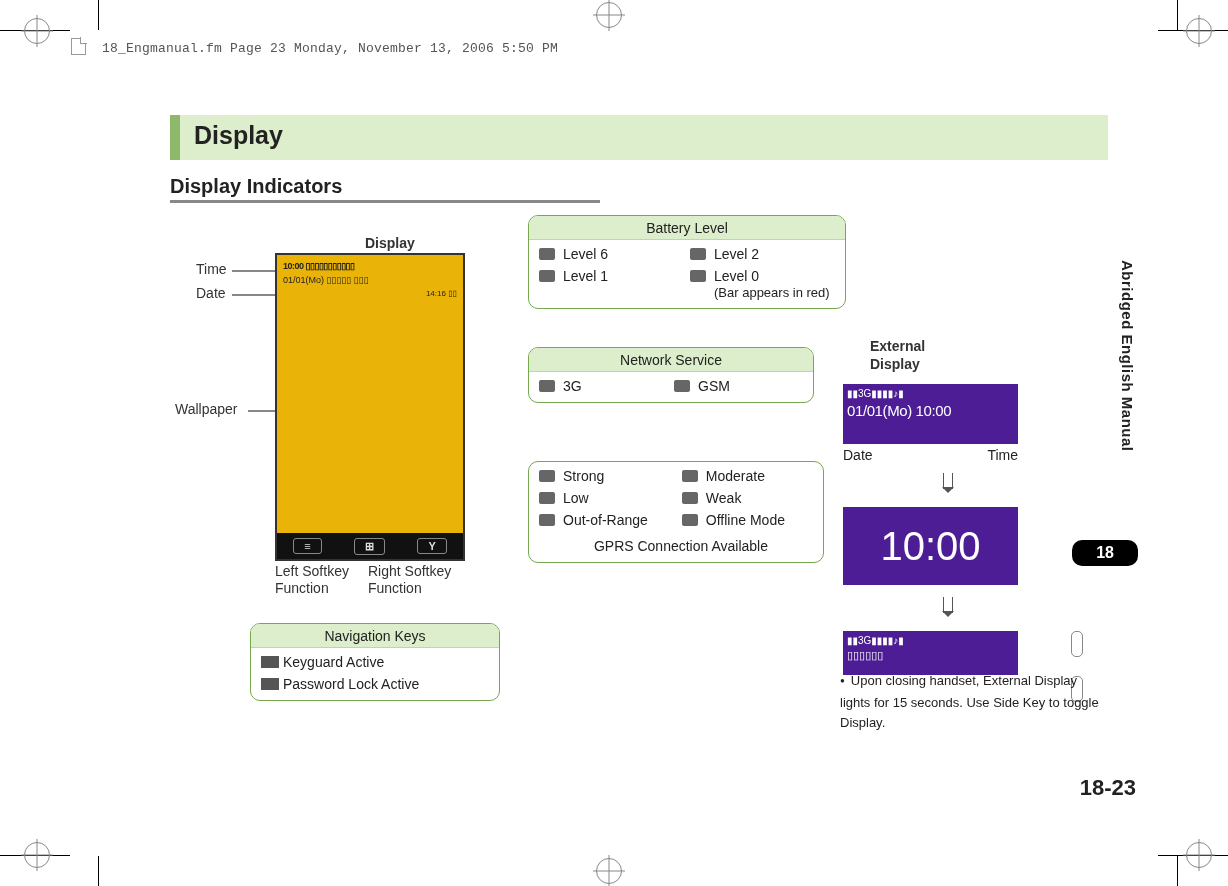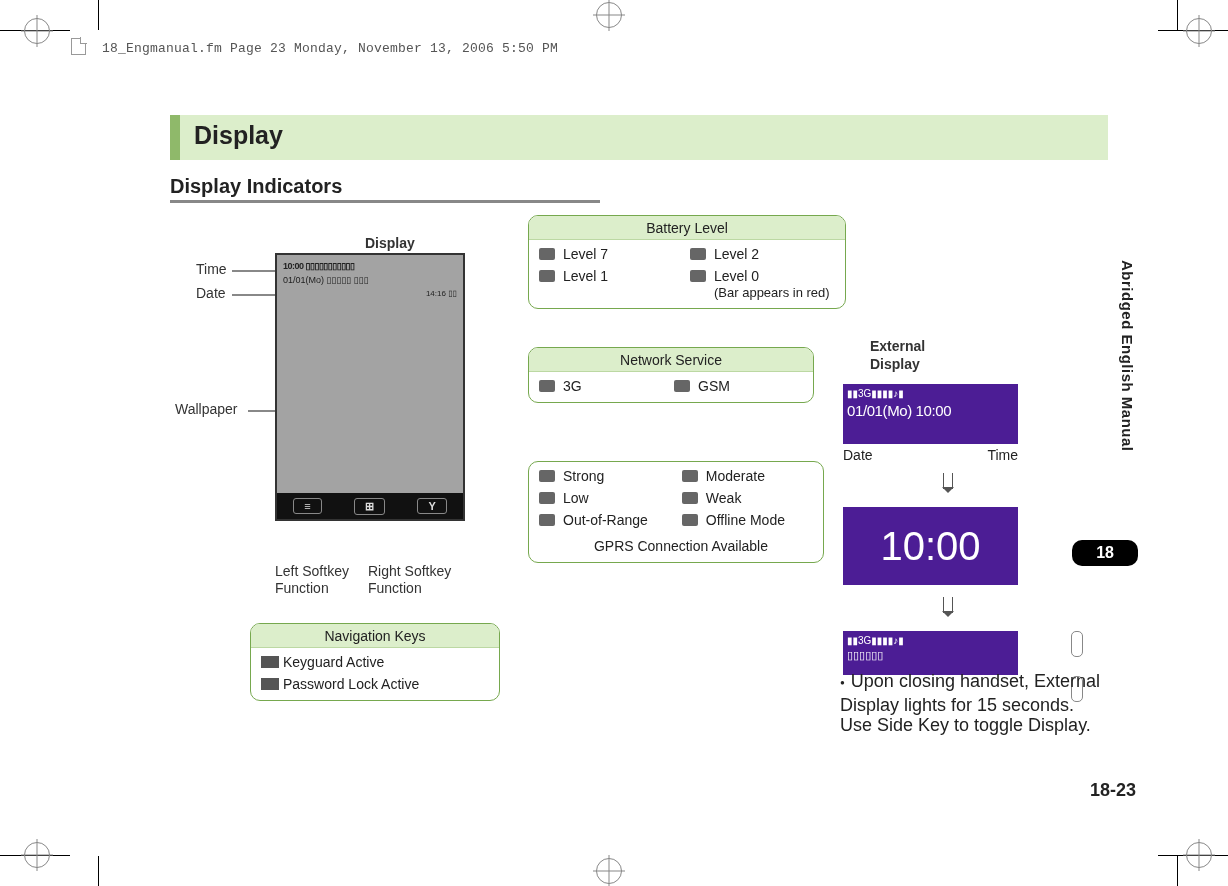--- a/index.html
+++ b/index.html
@@ -33,22 +33,22 @@
   .title-text { background:#dceecb; flex:1; font-size:25px; font-weight:600; padding:6px 14px; color:#222;}
   .subhead { font-size:20px; font-weight:600; margin:15px 0 2px; }
   .rule { height:3px; background:#888; width:430px; margin-bottom:18px;}
 
   .diagram { position:relative; height:560px; }
 
   .callout-label { position:absolute; font-size:14px; color:#333; }
   .small-bold { font-weight:600; }
 
   .mock-display {
-    position:absolute; left:105px; top:32px; width:190px; height:268px;
-    background:#a3a3a3; border:2px solid #333; box-sizing:border-box;
+    position:absolute; left:105px; top:32px; width:190px; height:308px;
+    background:#eab308; border:2px solid #333; box-sizing:border-box;
   }
   .mock-display .status-rows { padding:4px 6px; font-size:9px; line-height:14px;}
   .status-rows .row1 { font-weight:bold; letter-spacing:-0.5px;}
   .status-rows .tinyicons { display:inline-block; }
   .softkey-bar { position:absolute; bottom:0; left:0; right:0; height:26px; background:#111; display:flex; justify-content:space-around; align-items:center;}
   .softkey-bar span { color:#ddd; font-size:11px; font-weight:bold; border:1px solid #888; padding:1px 10px; border-radius:3px;}
 
   .info-box {
     position:absolute; border:1px solid #76a84e; border-radius:10px; background:#fff;
     box-sizing:border-box; overflow:hidden;
@@ -76,26 +76,26 @@
   .ext-screen { width:175px; height:60px; background:#4c1d95; color:#fff; font-size:10px; padding:4px; box-sizing:border-box; position:relative;}
   .ext-screen.big { height:78px; font-size:40px; font-weight:300; display:flex; align-items:center; justify-content:center; font-family: "Arial Narrow", Arial, sans-serif;}
   .ext-screen.thin { height:44px; }
   .ext-stack { display:flex; flex-direction:column; gap:26px; }
   .ext-arrow { width:12px; height:26px; align-self:center; position:relative;}
   .ext-arrow::before{content:"";position:absolute;left:50%;top:0;width:8px;height:16px;border-left:1px solid #555;border-right:1px solid #555;transform:translateX(-50%);}
   .ext-arrow::after{content:"";position:absolute;left:50%;bottom:0;border:6px solid transparent;border-top-color:#555;transform:translateX(-50%);}
   .pill { position:absolute; width:10px; height:24px; border:1px solid #888; border-radius:5px; }
   .ext-date-time-labels { display:flex; justify-content:space-between; width:175px; font-size:14px; margin-top:3px;}
 
-  .note-block { position:absolute; left:670px; top:450px; font-size:18px; width:260px; line-height:20px;}
+  .note-block { position:absolute; left:670px; top:450px; font-size:13px; width:260px; line-height:20px;}
   .note-block::before { content:"●"; font-size:8px; position:relative; top:-2px; margin-right:6px;}
 
   .side-tab { position:absolute; right:92px; top:260px; writing-mode:vertical-rl; font-size:15px; font-weight:600; letter-spacing:.5px;}
   .side-num { position:absolute; right:90px; top:540px; background:#000; color:#fff; font-size:16px; font-weight:600; padding:4px 24px;border-radius:10px;}
-  .folio   { position:absolute; right:92px; bottom:85px; font-size:18px; font-weight:600;}
+  .folio   { position:absolute; right:92px; bottom:85px; font-size:22px; font-weight:600;}
 
   
   .hline { position:absolute; height:1.5px; background:#888;}
 </style>
 </head>
 <body>
 
 <div class="crop-h" style="left:0; top:30px; width:70px;"></div>
 <div class="crop-h" style="right:0; top:30px; width:70px;"></div>
 <div class="crop-h" style="left:0; bottom:30px; width:70px;"></div>
@@ -173,21 +173,21 @@
         <span class="ico"></span>
         <span>Password Lock Active</span>
       </div>
     </div>
 
     <div class="info-box battery-box">
       <div class="ib-title">Battery Level</div>
       <div class="ib-body">
         <div class="ib-grid">
           <span class="ico"></span>
-          <span>Level 7</span>
+          <span>Level 6</span>
           <span class="ico"></span>
           <span>Level 2</span>
           <span class="ico"></span>
           <span>Level 1</span>
           <span class="ico"></span>
           <div>
             <span>Level 0</span><br>
             <span style="font-size:13px;">(Bar appears in red)</span>
           </div>
         </div>

